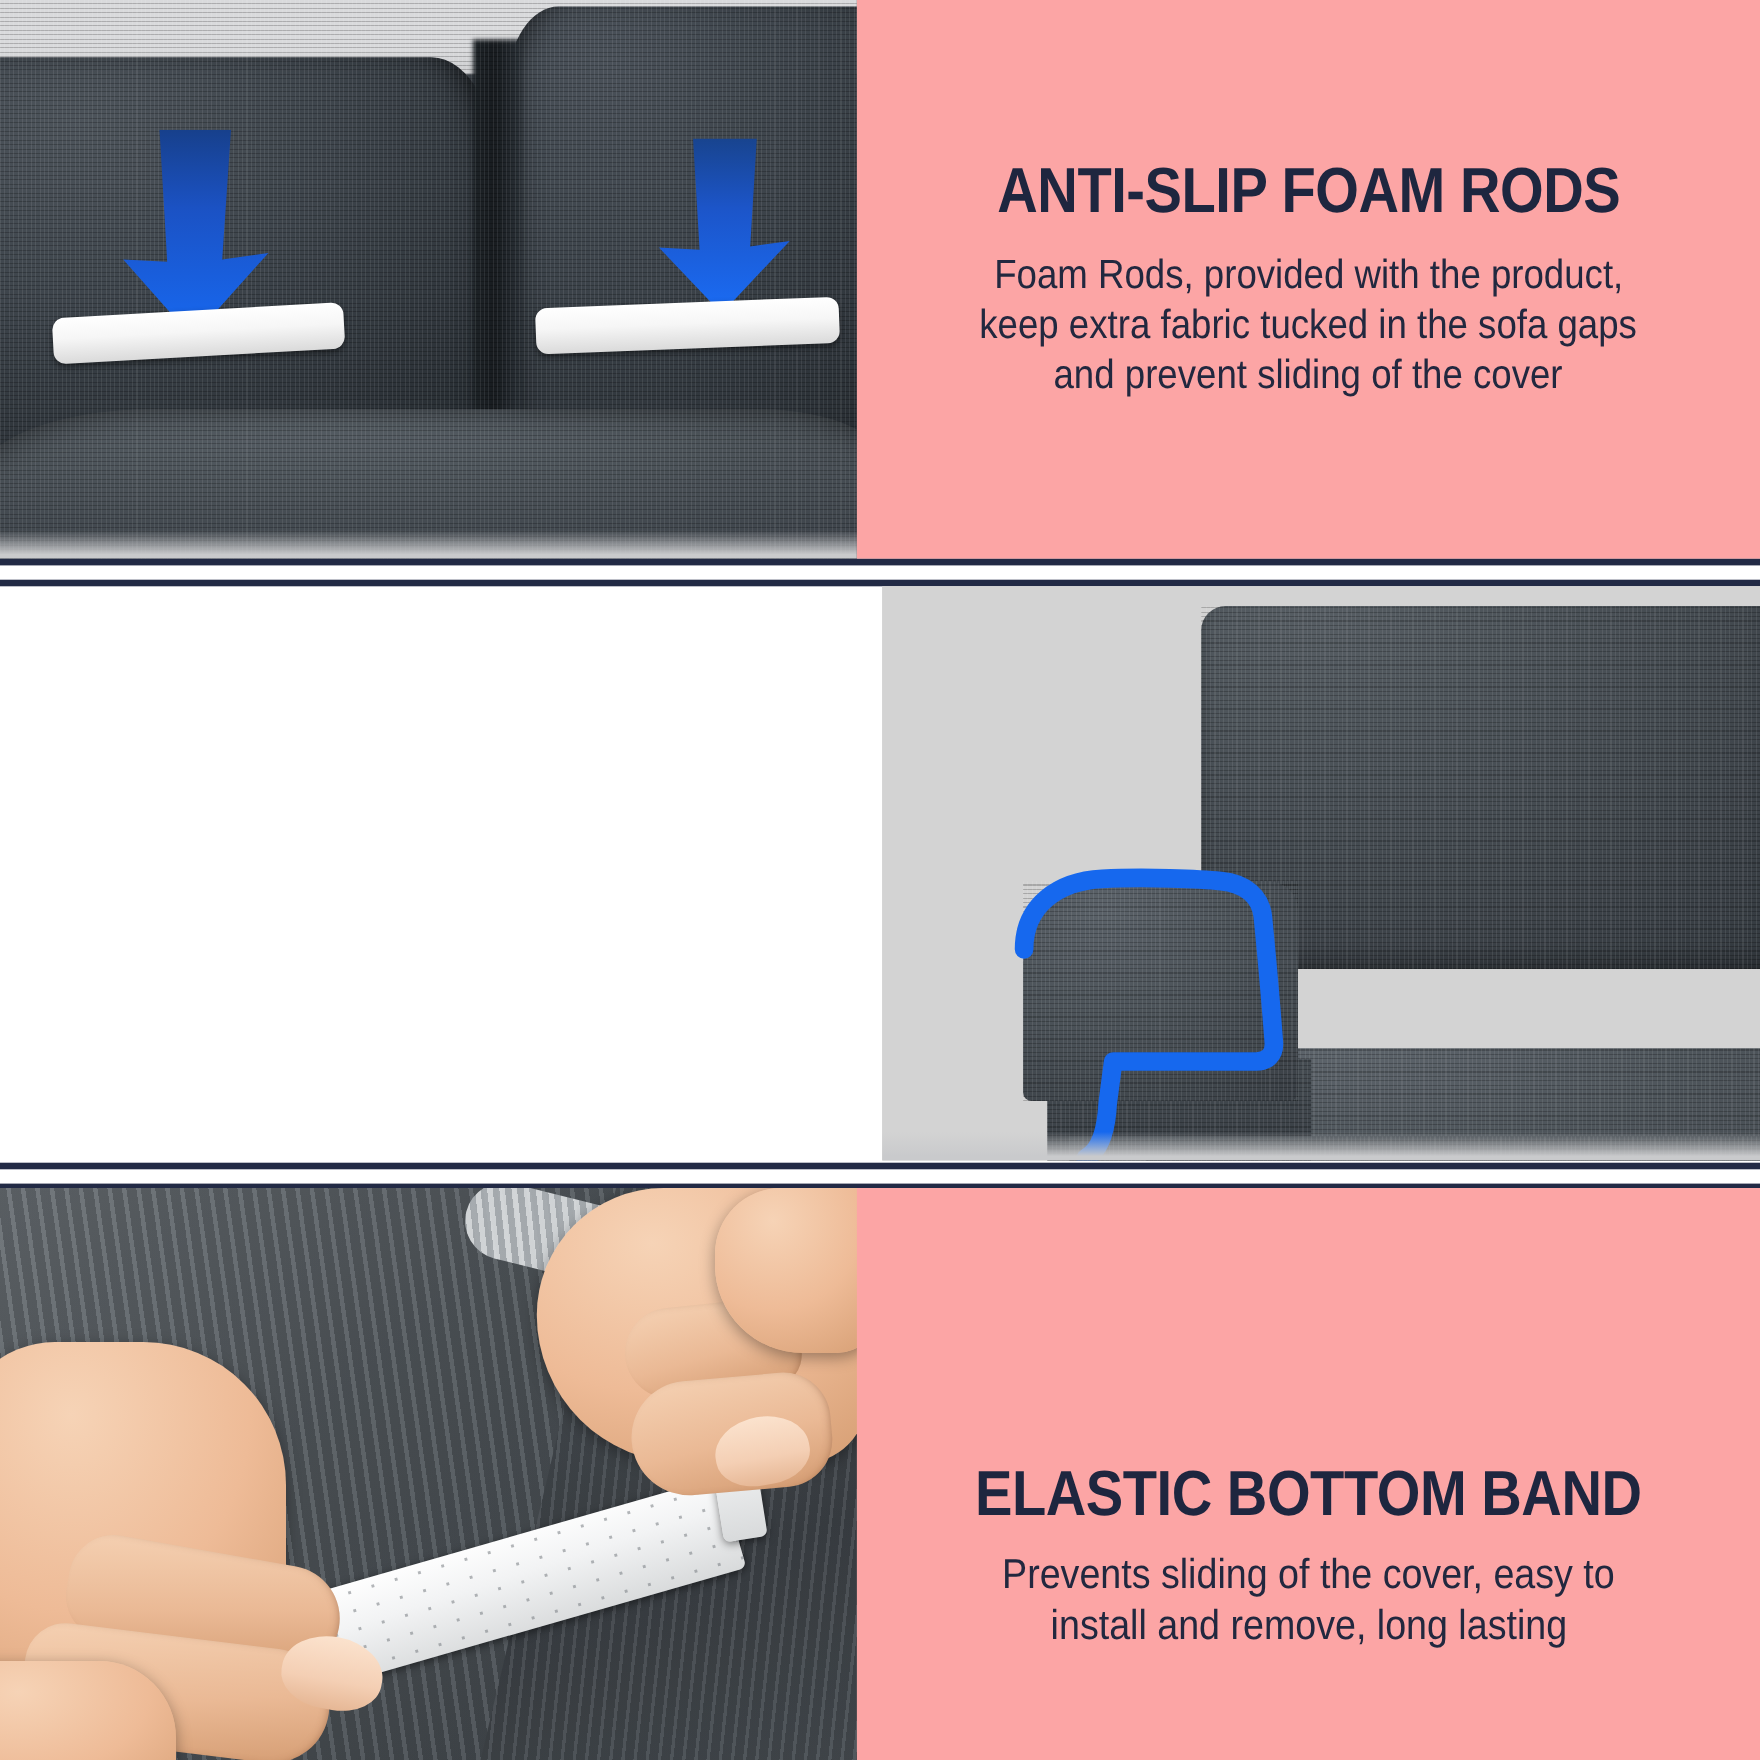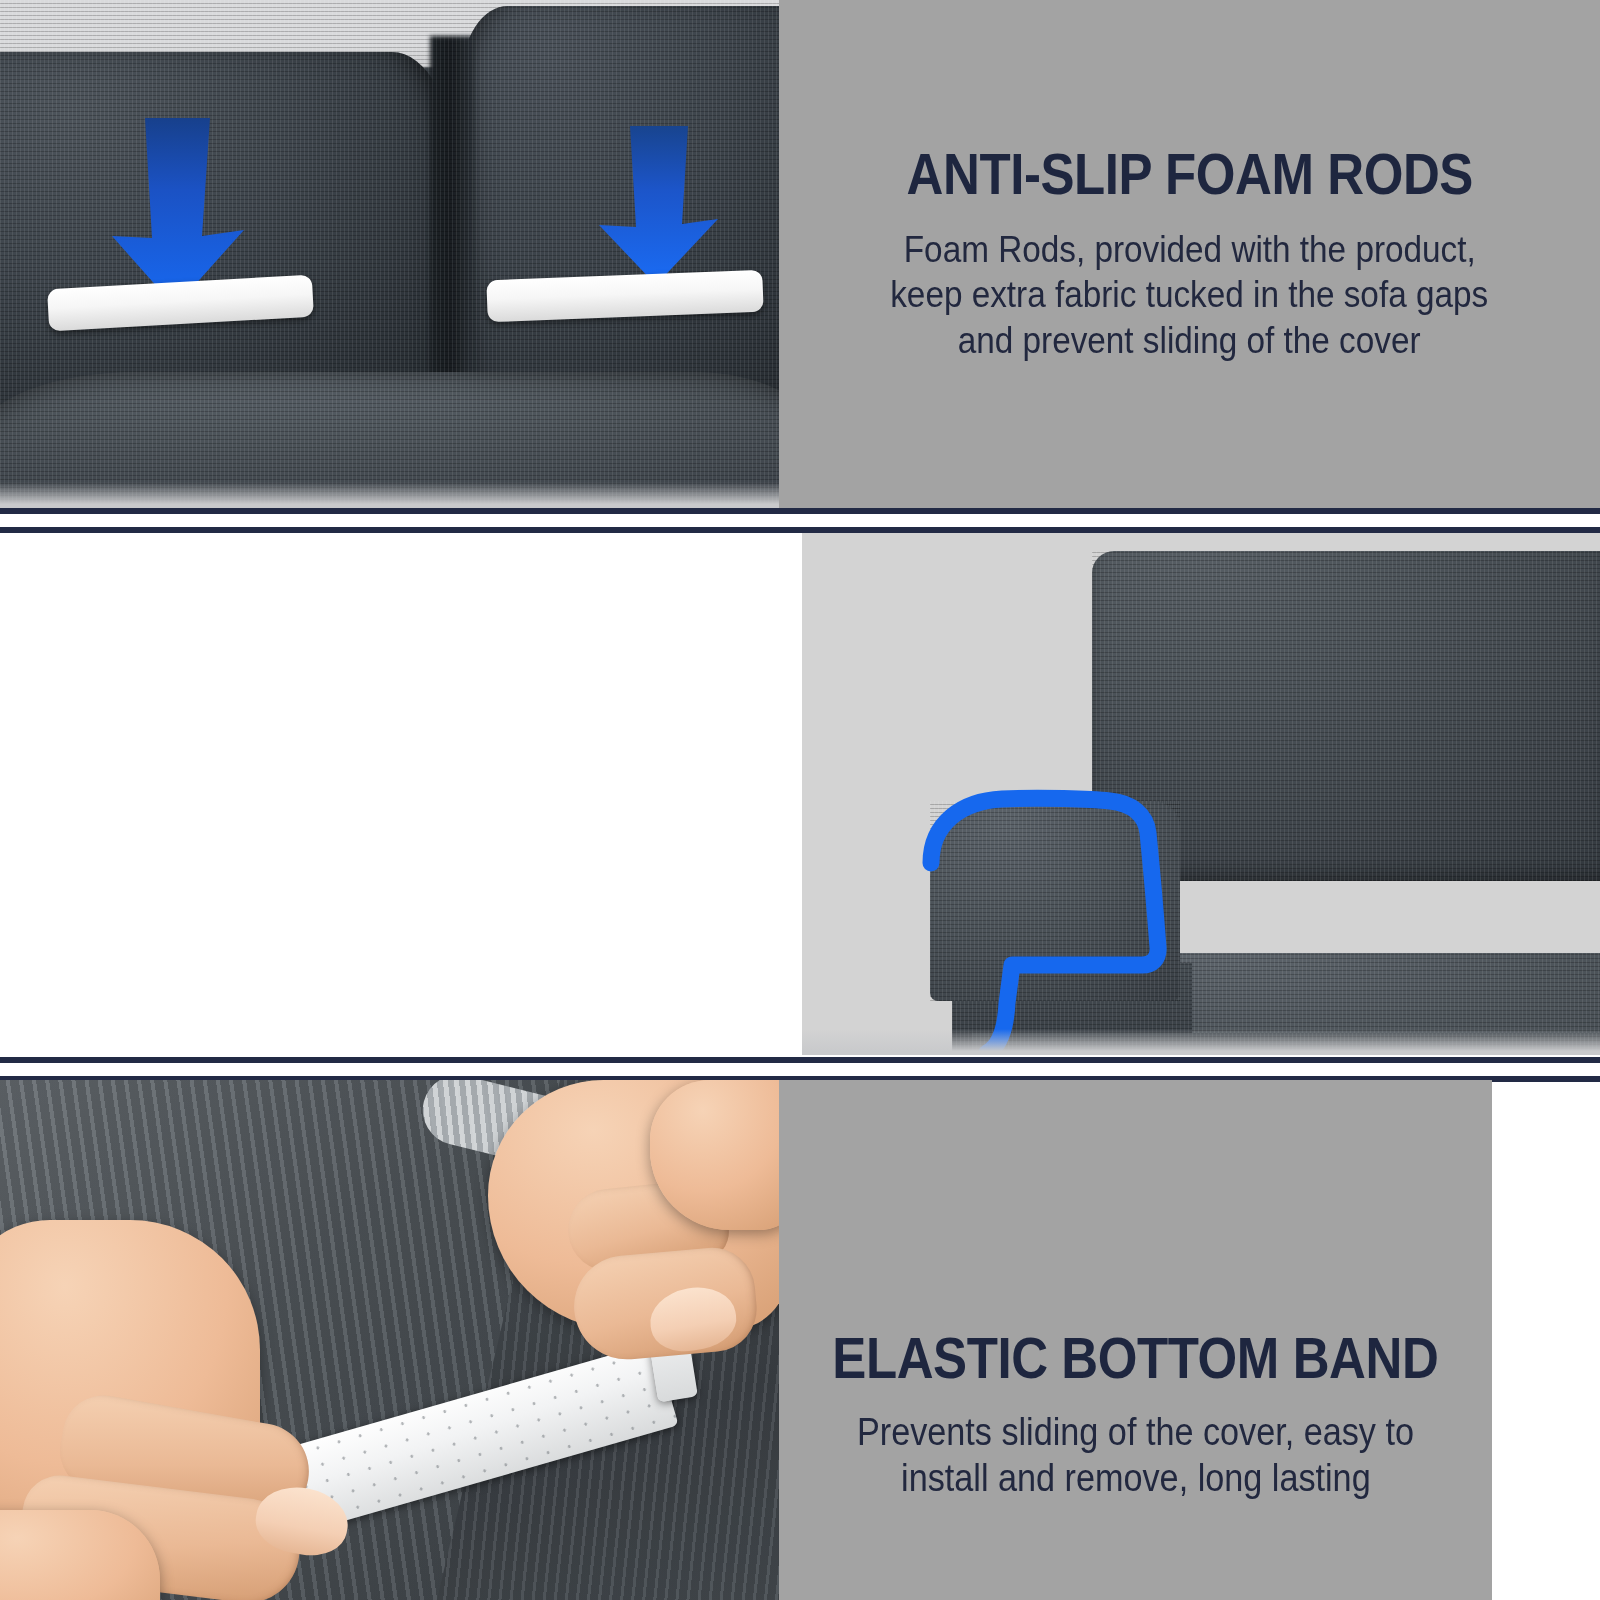--- a/index.html
+++ b/index.html
@@ -11,21 +11,21 @@
   }
   .page{position:relative;width:1600px;height:1600px;background:#fff;}
   .photo{position:absolute;overflow:hidden;background:#cfcfcf;}
 
   
   .divider-line{position:absolute;left:0;width:1600px;background:#222a45;}
 
   
   .txt-panel{position:absolute;display:flex;flex-direction:column;
              align-items:center;justify-content:center;
-             background:#a3a3a3;text-align:center;}
+             background:#fca5a5;text-align:center;}
   .headline{
     color:#1e263f;
     font-family:"Liberation Sans", sans-serif;
     font-weight:700;
     letter-spacing:-0.5px;
     line-height:1.0;
     transform:scaleX(0.88);
     transform-origin:center center;
     white-space:nowrap;
   }
@@ -287,19 +287,19 @@
     <div class="hand" style="left:-40px;top:140px;width:300px;height:330px;
          border-radius:90px 130px 70px 40px;"></div>
     <div class="finger" style="left:60px;top:330px;width:250px;height:96px;
          border-radius:56px 66px 66px 56px;transform:rotate(10deg);"></div>
     <div class="finger" style="left:20px;top:408px;width:280px;height:104px;
          border-radius:50px 70px 70px 50px;transform:rotate(7deg);"></div>
     <div class="nail" style="left:256px;top:408px;width:92px;height:66px;transform:rotate(10deg);"></div>
     <div class="hand" style="left:-60px;top:430px;width:220px;height:140px;border-radius:40px 70px 10px 10px;"></div>
   </div>
 
-  <div class="txt-panel" style="left:779px;top:1080px;width:713px;height:520px;">
+  <div class="txt-panel" style="left:779px;top:1080px;width:821px;height:520px;">
     <div class="headline" style="font-size:58px;margin-bottom:22px;margin-top:150px;">ELASTIC BOTTOM BAND</div>
     <div class="body-text" style="font-size:38px;">Prevents sliding of the cover, easy to</div>
     <div class="body-text" style="font-size:38px;">install and remove, long lasting</div>
   </div>
 
 </div>
 
 </body></html>

